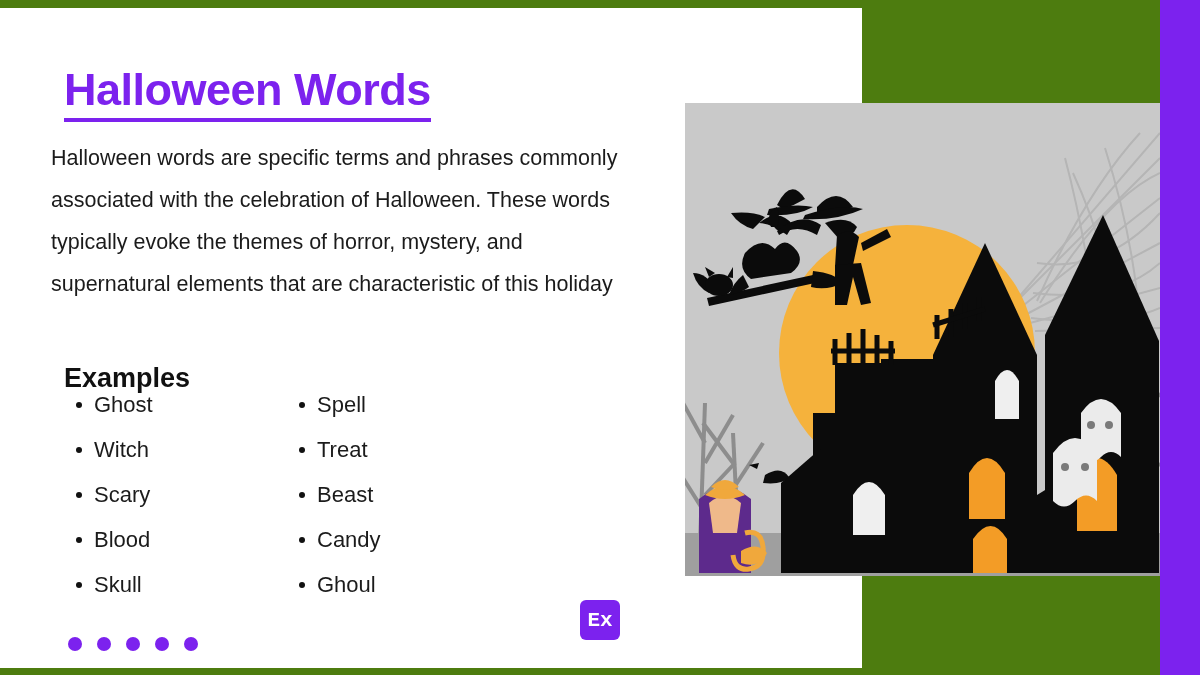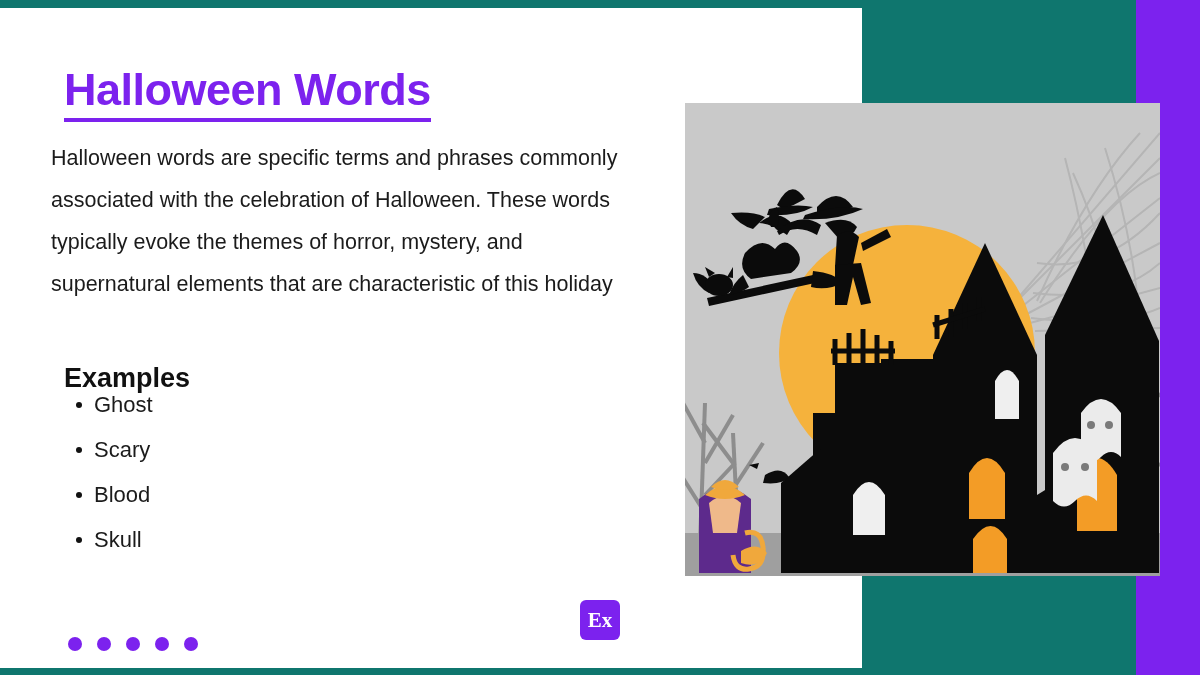--- a/index.html
+++ b/index.html
@@ -5,21 +5,22 @@
   html,body{margin:0;padding:0;}
   body{
     width:1200px;height:675px;
     background:#7c22ee;
     font-family:"Liberation Sans", sans-serif;
     overflow:hidden;
   }
   .page{
     position:relative;
     width:1136px;height:675px;
-    background:#0f766e;
+    background:#4d7c0f;
+    padding-left:24px;
   }
   
   .card{
     position:absolute;
     left:0;top:8px;
     width:862px;height:660px;
     background:#ffffff;
   }
   .title{
     position:absolute;
@@ -104,21 +105,21 @@
     gap:10px;
   }
   .brand-mark{
     width:40px;height:40px;
     background:#7c22ee;
     border-radius:6px;
     color:#fff;
     font-size:21px;
     font-weight:bold;
     display:flex;align-items:center;justify-content:center;
-    font-family:Liberation Serif, serif;
+    font-family:Liberation Mono, monospace;
   }
   .brand-text{
     font-size:30px;
     font-weight:bold;
     color:#111;
     letter-spacing:-0.3px;
   }
 </style>
 </head>
 <body>
@@ -130,23 +131,33 @@
     <h1 class="title">Halloween Words</h1>
 
     <p class="intro">Halloween words are specific terms and phrases commonly associated with the celebration of Halloween. These words typically evoke the themes of horror, mystery, and supernatural elements that are characteristic of this holiday</p>
 
     <h2 class="examples-head">Examples</h2>
 
     <div class="cols">
       <div class="col">
         <ul>
           <li>Ghost</li>
+          <li>Witch</li>
           <li>Scary</li>
           <li>Blood</li>
           <li>Skull</li>
+        </ul>
+      </div>
+      <div class="col">
+        <ul>
+          <li>Spell</li>
+          <li>Treat</li>
+          <li>Beast</li>
+          <li>Candy</li>
+          <li>Ghoul</li>
         </ul>
       </div>
     </div>
 
     <div class="dots">
       <span></span>
       <span></span>
       <span></span>
       <span></span>
       <span></span>

